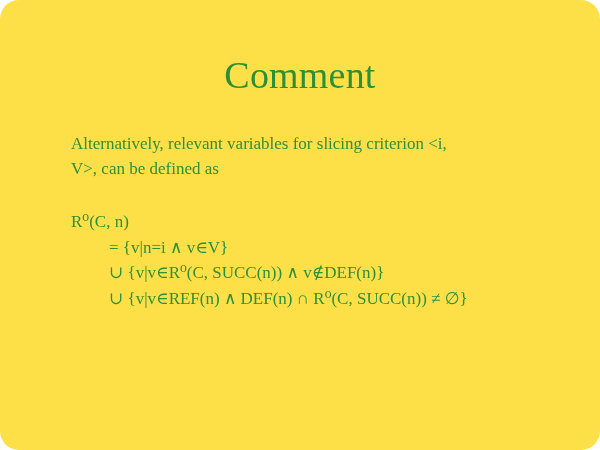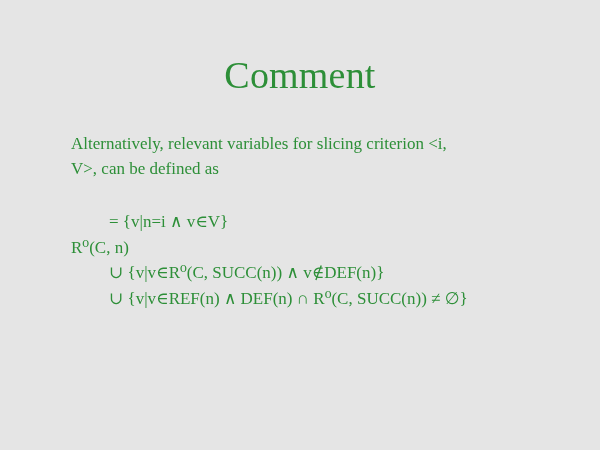--- a/index.html
+++ b/index.html
@@ -7,23 +7,24 @@
     padding: 0;
     background: #ffffff;
   }
   body {
     font-family: "Liberation Serif", "DejaVu Serif", serif;
   }
   .slide {
     position: relative;
     width: 600px;
     height: 450px;
-    background: #e5e5e5;
+    background: #fde047;
     overflow: hidden;
     box-sizing: border-box;
+    border-radius: 19px;
   }
   .slide-title {
     position: absolute;
     top: 52px;
     left: 0;
     width: 600px;
     text-align: center;
     font-size: 38px;
     line-height: 46px;
     color: #2d8f38;
@@ -92,20 +93,20 @@
 <div class="slide">
 
   <div class="slide-title">Comment</div>
 
   <div class="body-block">
     <div class="body-line">Alternatively, relevant variables for slicing criterion &lt;i,</div>
     <div class="body-line">V&gt;, can be defined as</div>
   </div>
 
   <div class="formula-block">
+    <div class="formula-line">R⁰(C, n)</div>
     <div class="formula-line indent">= {v|n=i ∧ v∈V}</div>
-    <div class="formula-line">R⁰(C, n)</div>
     <div class="formula-line indent">∪ {v|v∈R⁰(C, SUCC(n)) ∧ v∉DEF(n)}</div>
     <div class="formula-line indent">∪ {v|v∈REF(n) ∧ DEF(n) ∩ R⁰(C, SUCC(n)) ≠ ∅}</div>
   </div>
 
 
 </div>
 
 </body></html>

